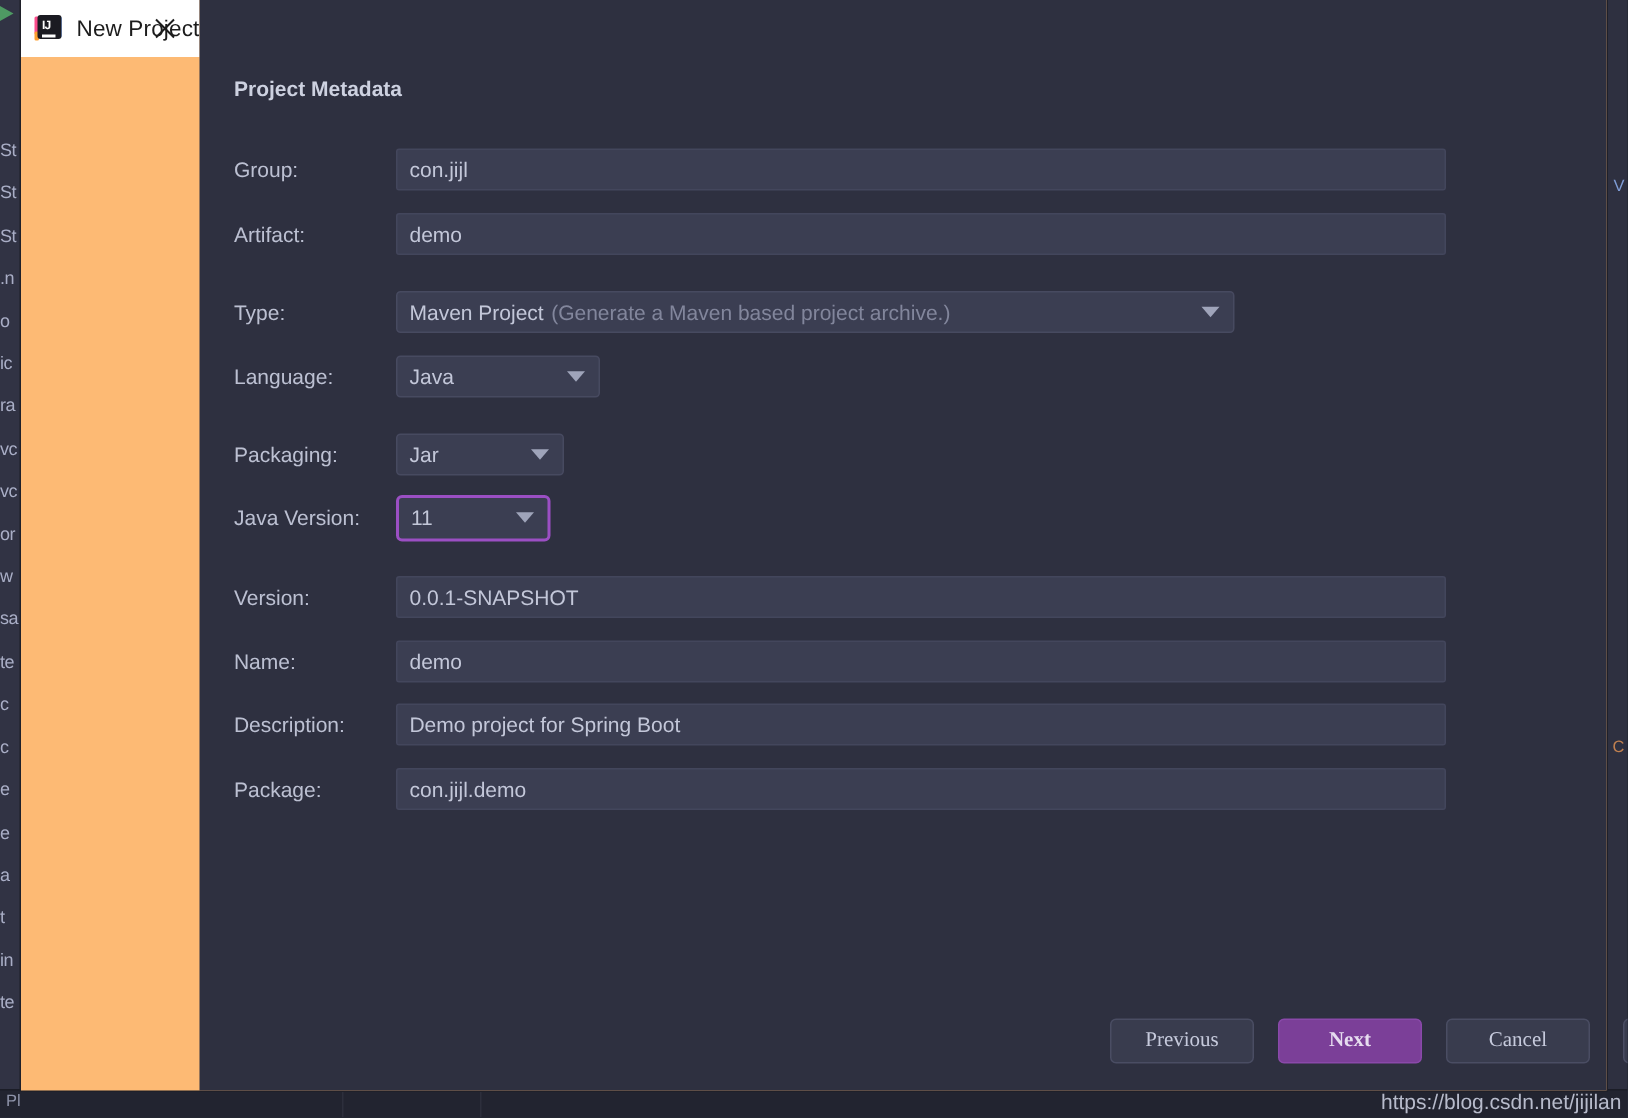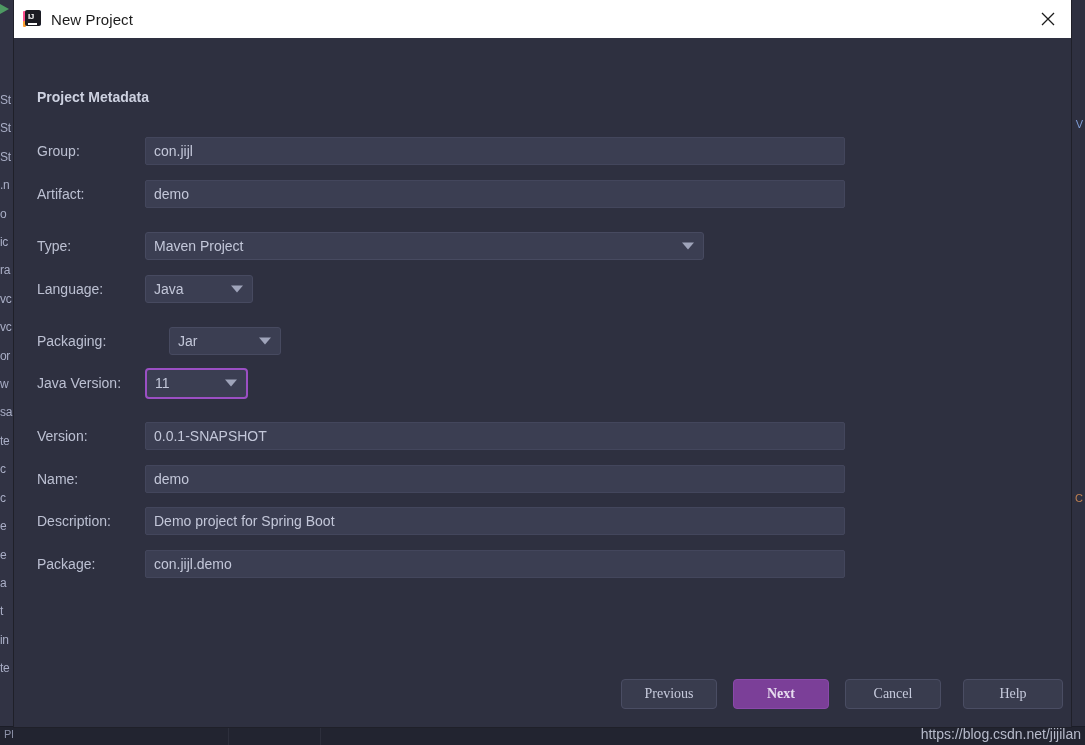--- a/index.html
+++ b/index.html
@@ -88,24 +88,24 @@
     font-size: 11px;
     color: #8d92a8;
   }
 
   
   #dialog {
     position: absolute;
     left: 14px; top: 0;
     width: 1057px;
     height: 727px;
-    background: #84cc16;
+    background: #fdba74;
     box-shadow: 0 0 0 1px #1f2029;
     display: flex;
-    flex-direction: column;
+    flex-direction: row;
   }
   .titlebar {
     height: 38px;
     background: #ffffff;
     display: flex;
     align-items: center;
     flex: 0 0 auto;
     position: relative;
   }
   .title-icon {
@@ -352,35 +352,36 @@
 
     <div class="row" style="top:142px;">
       <span class="lbl">Artifact:</span>
       <span class="field text">demo</span>
     </div>
 
     <div class="row" style="top:194px;">
       <span class="lbl">Type:</span>
       <span class="combo" style="width:559px;">
         <span>Maven Project</span>
+        <span class="hint">(Generate a Maven based project archive.)</span>
         <span class="arrow"></span>
       </span>
     </div>
 
     <div class="row" style="top:237px;">
       <span class="lbl">Language:</span>
-      <span class="combo" style="width:108px;">
+      <span class="combo" style="width:136px;">
         <span>Java</span>
         <span class="arrow"></span>
       </span>
     </div>
 
     <div class="row" style="top:289px;">
       <span class="lbl">Packaging:</span>
-      <span class="combo" style="width:112px;margin-left:24px;">
+      <span class="combo" style="width:112px;">
         <span>Jar</span>
         <span class="arrow"></span>
       </span>
     </div>
 
     <div class="row" style="top:331px;">
       <span class="lbl">Java Version:</span>
       <span class="combo focused" style="width:103px;height:31px;">
         <span>11</span>
         <span class="arrow"></span>

